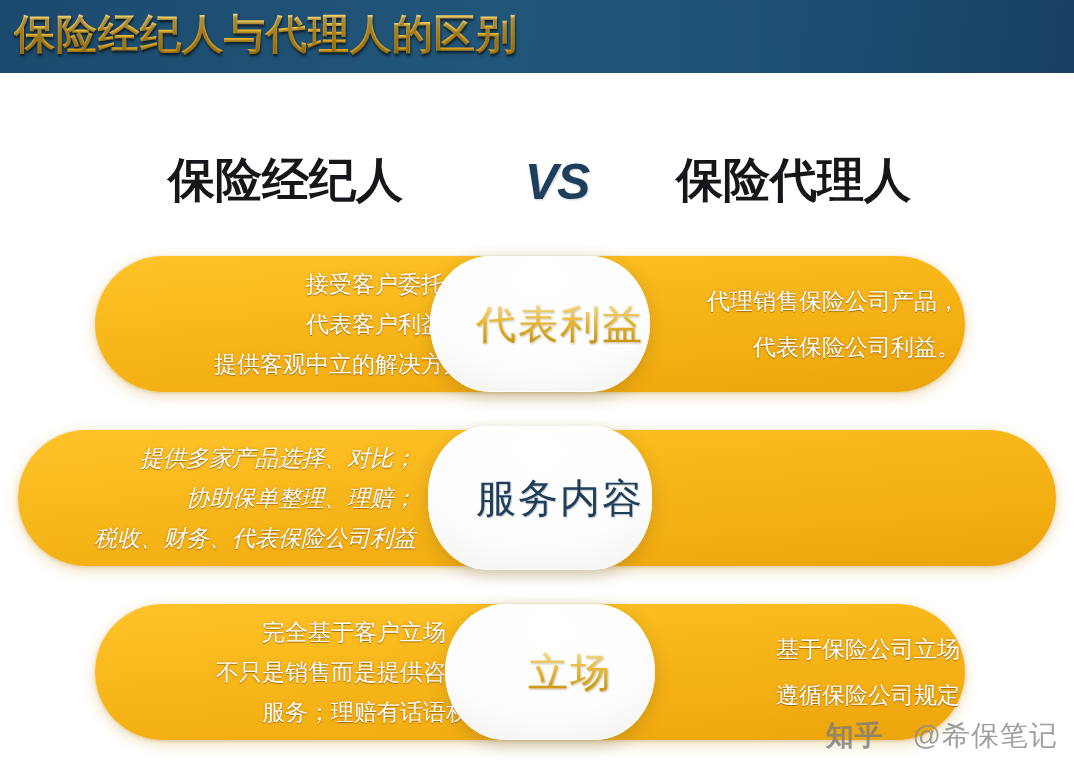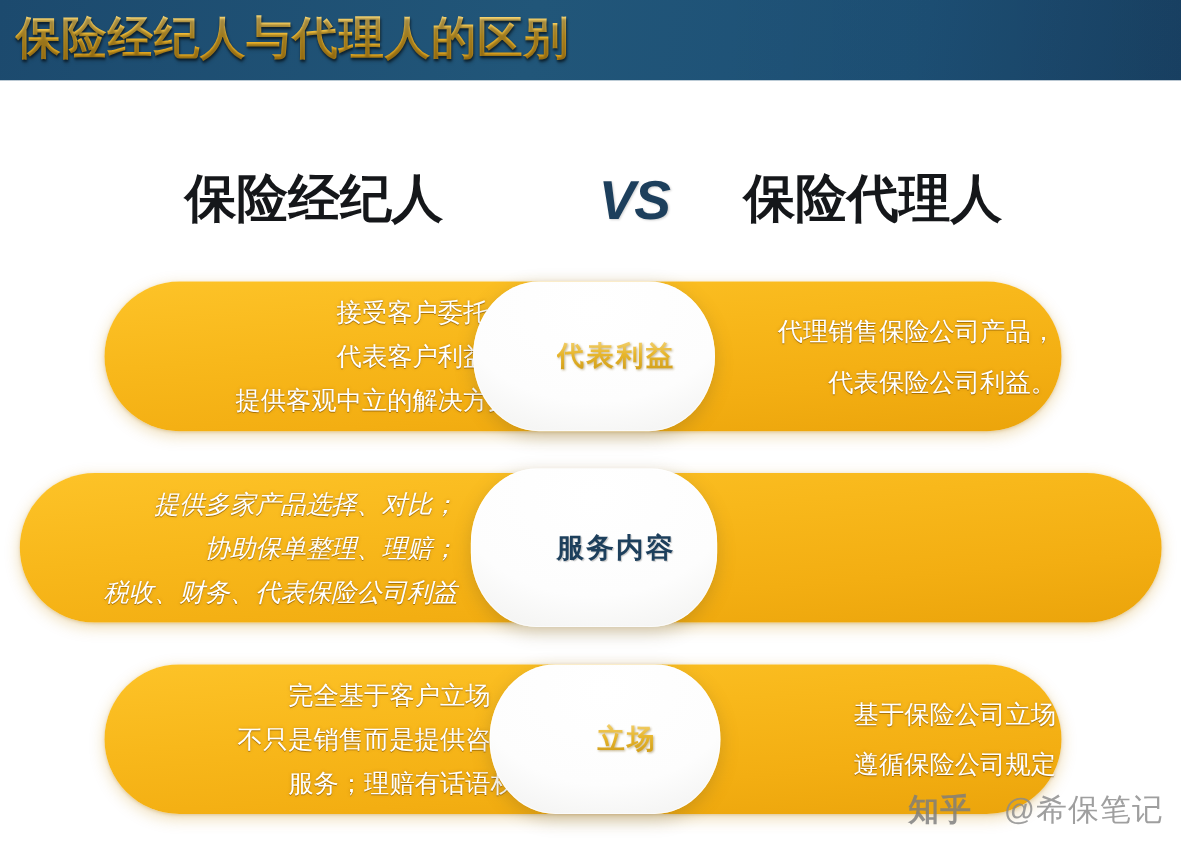--- a/index.html
+++ b/index.html
@@ -74,21 +74,21 @@
     white-space: nowrap;
     text-shadow: 1px 1px 1px rgba(255,255,255,0.7);
   }
   .party.left  { left: 168px; }
   .party.right { left: 676px; }
   .vs-label {
     position: absolute;
     left: 505px;
     top: 6px;
     width: 104px;
-    text-align: right;
+    text-align: center;
     font-size: 50px;
     line-height: 72px;
     font-weight: bold;
     font-style: italic;
     letter-spacing: -1px;
     color: #1d3f5c;
     font-family: "Liberation Sans", "DejaVu Sans", sans-serif;
     text-shadow: 1px 1px 2px rgba(0,0,0,0.18);
   }
 
@@ -138,23 +138,23 @@
     background: radial-gradient(115% 130% at 50% 18%, #ffffff 0%, #fdfdfd 48%, #efefed 80%, #e2e1dd 100%);
     box-shadow:
       0 5px 16px rgba(110,90,40,0.28),
       0 0 0 1px rgba(255,255,255,0.6) inset;
     display: flex;
     align-items: center;
     justify-content: center;
     z-index: 3;
   }
   .badge-label {
-    font-size: 25px;
+    font-size: 40px;
     line-height: 40px;
-    font-weight: bold;
+    font-weight: normal;
     letter-spacing: 2px;
     white-space: nowrap;
     margin-left: 40px;
   }
   .badge-label.gold {
     color: #e4ae21;
     background: linear-gradient(180deg, #f7dc8e 0%, #e7b62c 45%, #c79310 100%);
     -webkit-background-clip: text;
     background-clip: text;
     -webkit-text-fill-color: transparent;

